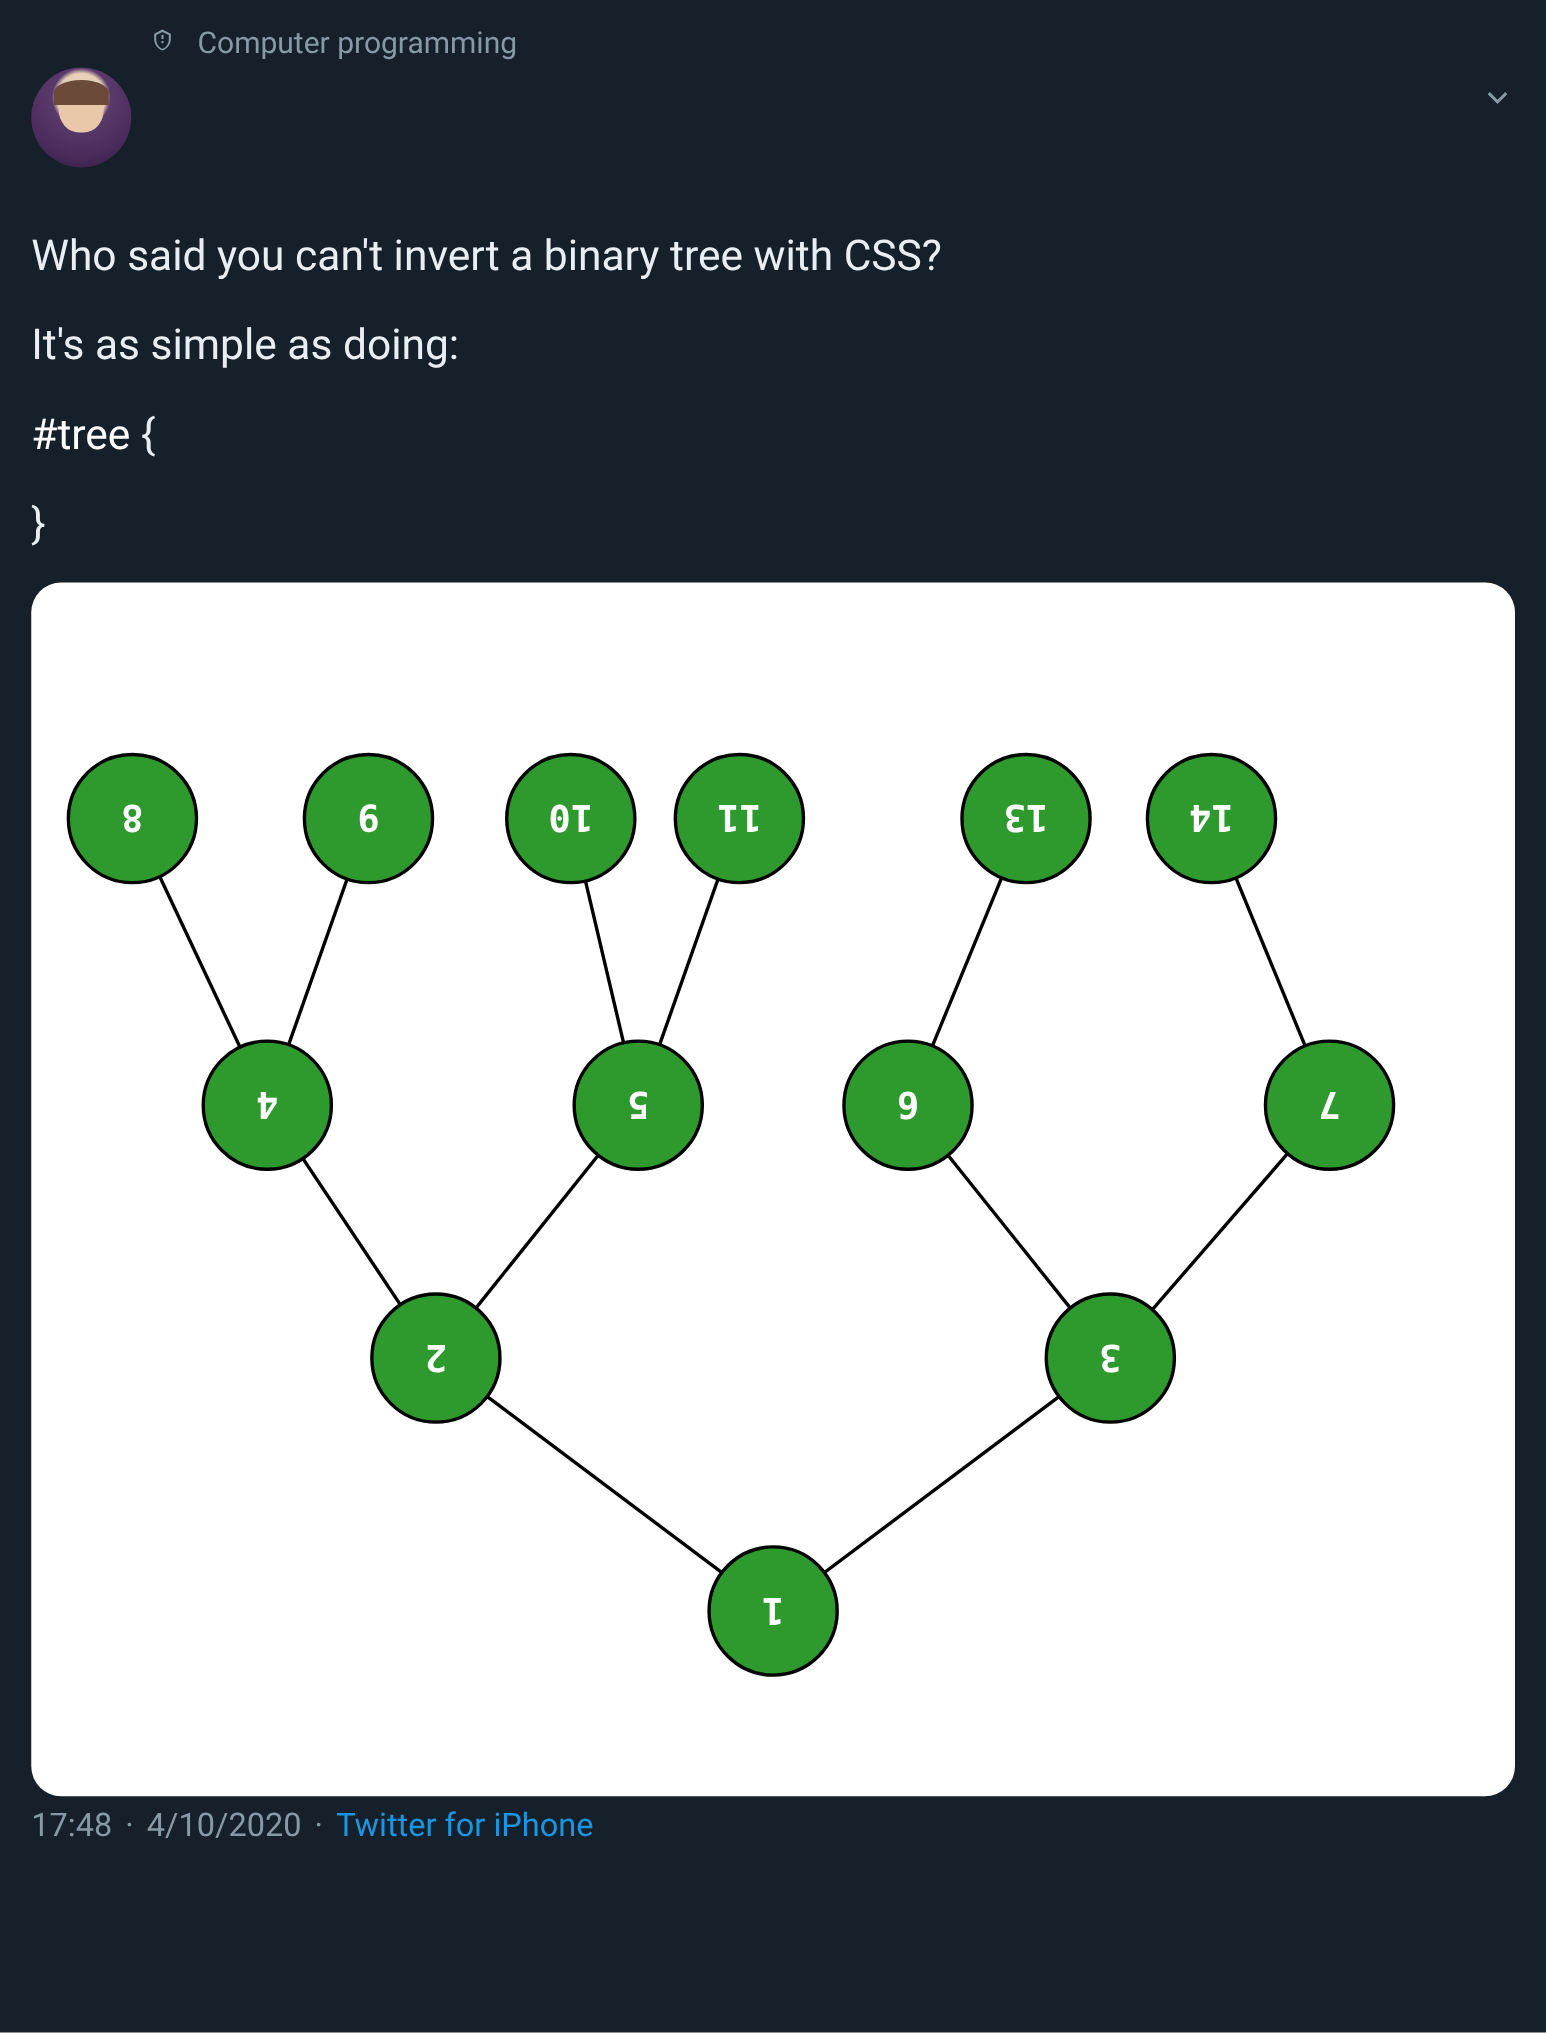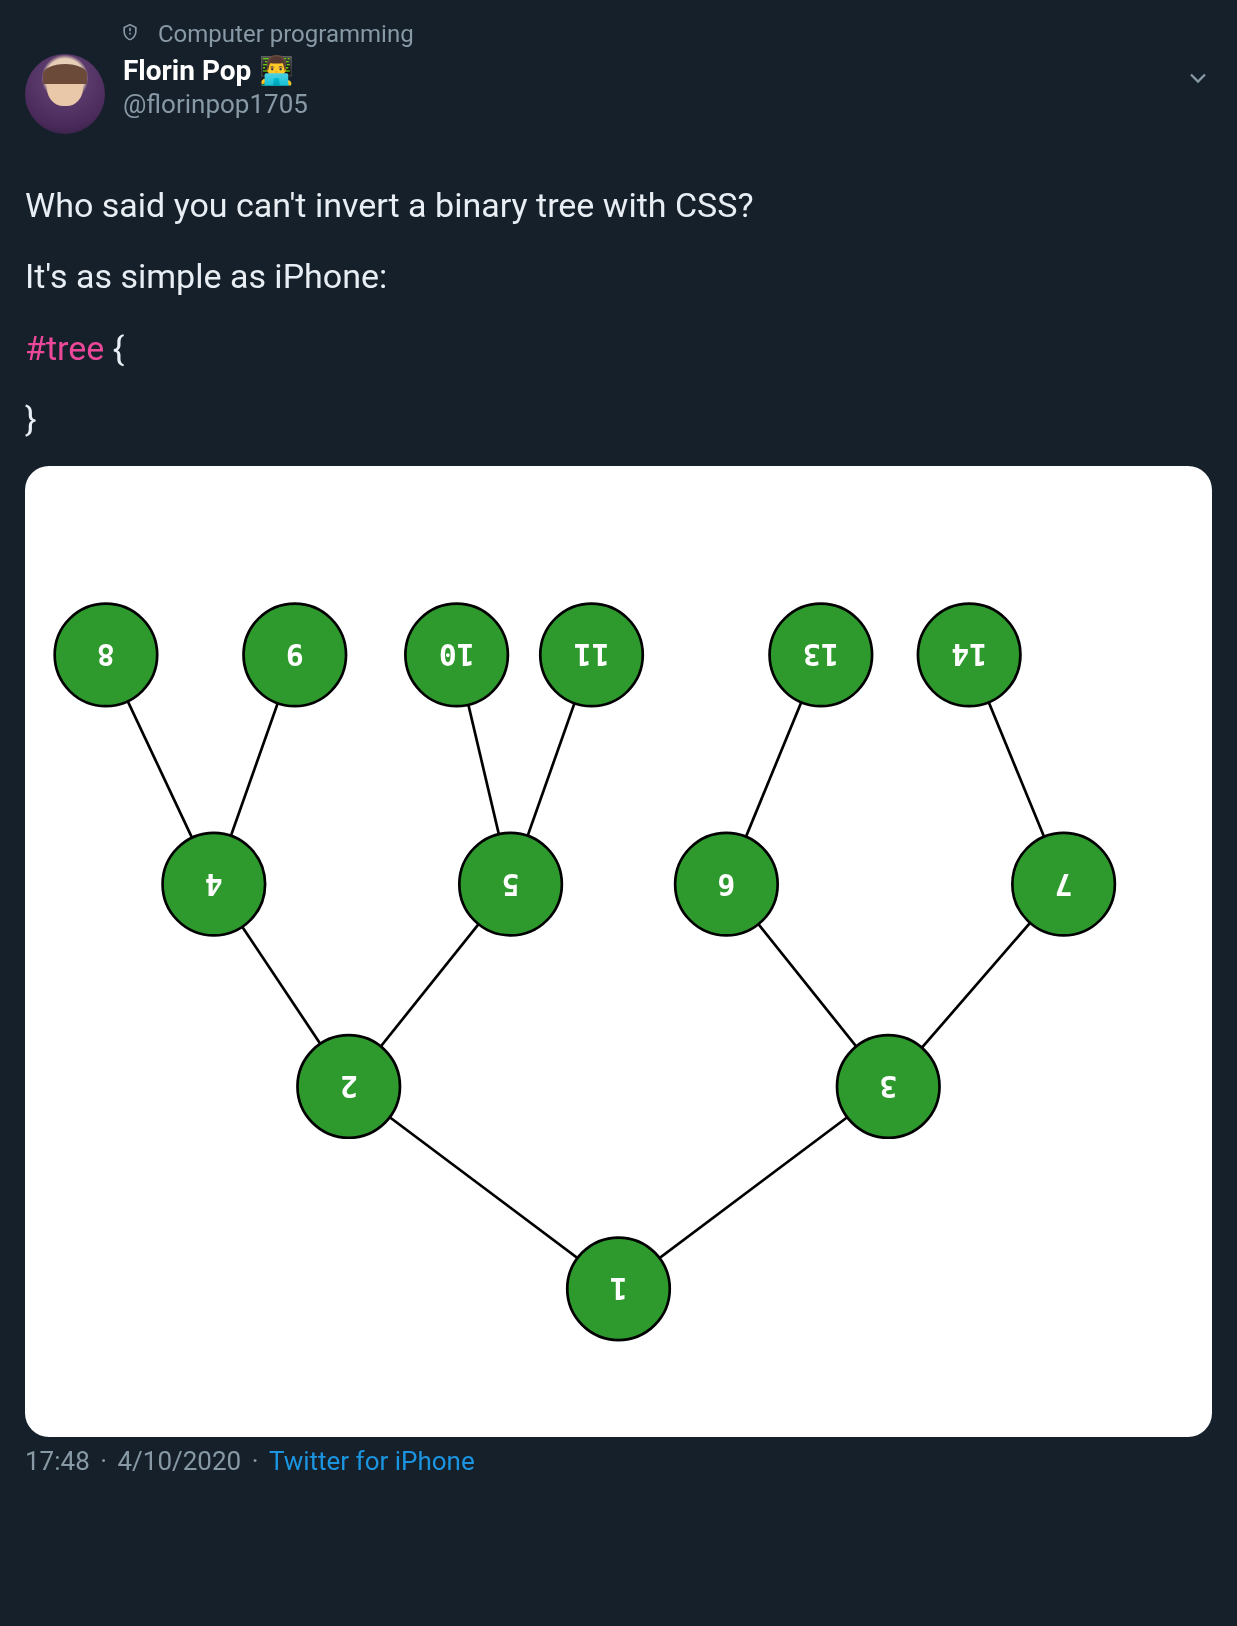--- a/index.html
+++ b/index.html
@@ -10,21 +10,21 @@
   .avatar{width:80px;height:80px;border-radius:50%;flex-shrink:0;background:radial-gradient(circle at 50% 30%, #e8d0b8 0%, #e8d0b8 28%, #5a3a6a 34%, #4a2a5a 70%, #2a1a3a 100%);position:relative;overflow:hidden;}
   .avatar::before{content:"";position:absolute;top:12px;left:22px;width:36px;height:40px;background:#e8c8a8;border-radius:50% 50% 45% 45%;}
   .avatar::after{content:"";position:absolute;top:10px;left:18px;width:44px;height:20px;background:#6b4a3a;border-radius:50% 50% 0 0;}
   .name-block{display:flex;flex-direction:column;}
   .display-name{font-weight:700;font-size:28px;color:#fff;display:flex;align-items:center;gap:8px;}
   .handle{color:#8899a6;font-size:26px;margin-top:2px;}
   .caret{position:absolute;right:0;top:10px;color:#8899a6;cursor:pointer;}
   .caret svg{width:28px;height:28px;stroke:#8899a6;fill:none;stroke-width:2;}
   .body-text{margin-top:47px;font-size:34px;line-height:1.45;color:#e8eef3;font-weight:400;}
   .body-text p{margin:0 0 22px 0;}
-  .hashlink{color:#ec4899;text-align:right;}
+  .hashlink{color:#ffffff;text-align:right;}
   .code-indent{padding-left:28px;}
   .media{margin-top:20px;border-radius:24px;overflow:hidden;background:#fff;}
   .media svg{display:block;width:100%;height:auto;}
   .meta{margin-top:9px;color:#8899a6;font-size:26px;}
   .meta .sep{margin:0 4px;}
   .meta .src{color:#1b95e0;cursor:pointer;}
   .tree-node{fill:#2e9a2e;stroke:#000;stroke-width:2;}
   .node-text{fill:#fff;font-family:monospace;font-size:22px;font-weight:bold;text-anchor:middle;dominant-baseline:central;}
   .edge{stroke:#000;stroke-width:2;}
 </style>
@@ -37,37 +37,30 @@
     <span class="topic-icon">
       <svg viewBox="0 0 24 24">
           <path d="M12 2L4 6v5c0 5 3.4 9.7 8 11 4.6-1.3 8-6 8-11V6l-8-4zm0 2.2l6 3v4.3c0 4-2.6 7.8-6 9-3.4-1.2-6-5-6-9V7.2l6-3zM11 7v4h2V7h-2zm0 6v2h2v-2h-2z"></path>
         </svg>
     </span>
     <span>Computer programming</span>
   </div>
 
   <div class="header-row">
     <div class="avatar"></div>
-    <div class="name-block">
-      <div class="display-name">
-        <span>Florin Pop</span>
-        <span>👨‍💻</span>
-      </div>
-      <div class="handle">@florinpop1705</div>
-    </div>
     <div class="caret">
       <svg viewBox="0 0 24 24">
           <polyline points="6 9 12 15 18 9"></polyline>
         </svg>
     </div>
   </div>
 
   <div class="body-text">
     <p>Who said you can't invert a binary tree with CSS?</p>
-    <p>It's as simple as iPhone:</p>
+    <p>It's as simple as doing:</p>
     <p>
       <span class="hashlink">#tree</span><span> {</span>
     </p>
     <p>}</p>
   </div>
 
   <div class="media">
     <svg id="tree-svg" viewBox="0 0 880 720">
       <g id="tree-g" transform="rotate(180 440 360)">
           <line x1="440" y1="110" x2="640" y2="260" class="edge"></line>

